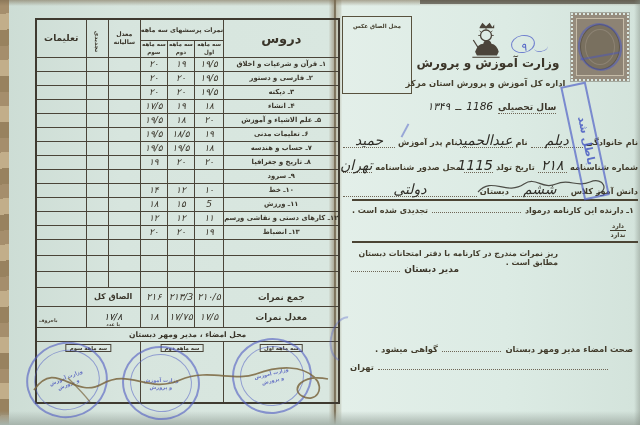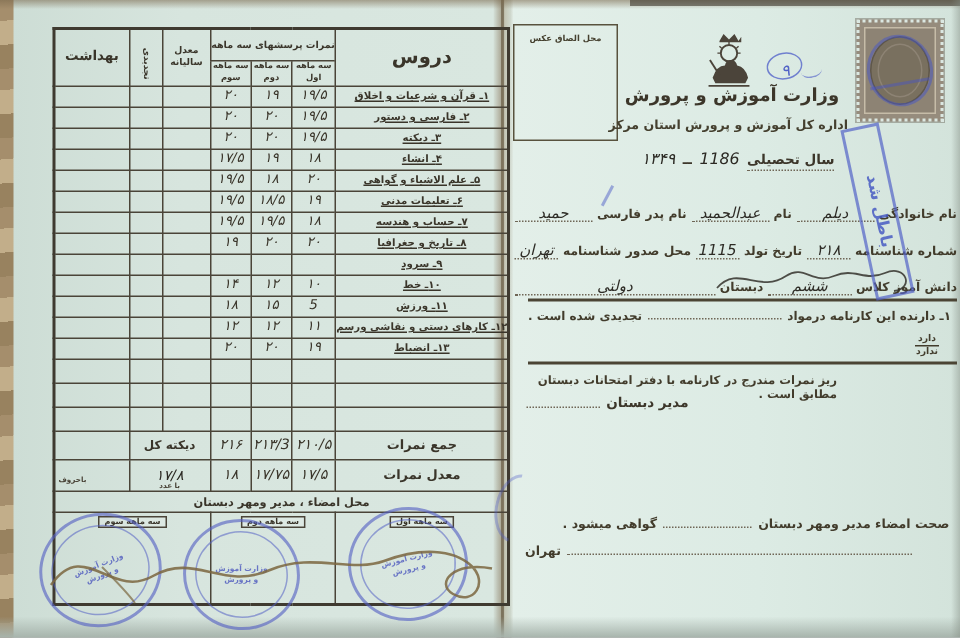--- a/index.html
+++ b/index.html
@@ -29,21 +29,21 @@
   table.score{position:absolute;left:35px;top:18px;border-collapse:collapse;table-layout:fixed;
     direction:rtl;border:2px solid #3f3a30;z-index:2;}
   table.score td{border:1px solid #4a4438;padding:0;color:#3a352a;vertical-align:middle;
     white-space:nowrap;overflow:hidden;text-align:center;}
   .h-subject{font-size:13px;font-weight:bold;letter-spacing:2px;}
   .h-quarters{font-size:6.4px;font-weight:bold;}
   .h-sub{font-size:5.6px;font-weight:bold;line-height:1.3;}
   .h-avg{font-size:6.2px;font-weight:bold;line-height:1.35;}
   .h-remarks{font-size:9px;font-weight:bold;letter-spacing:1px;}
   .vert{display:inline-block;transform:rotate(90deg);font-size:6px;font-weight:bold;}
-  td.subj{text-align:right;padding-right:4px;font-size:6.8px;font-weight:bold;text-decoration:underline;}
+  td.subj{text-align:right;padding-right:4px;font-size:6.8px;font-weight:bold;}
   .hw{font-style:italic;color:#2b2923;font-size:9px;}
   .hw-b{font-style:italic;color:#2b2923;font-size:9.5px;}
   .lbl-big{font-size:8.6px;font-weight:bold;}
   .overall-lbl{font-size:8px;font-weight:bold;}
   .tiny-lbl{font-size:4.8px;font-weight:bold;color:#4a4438;display:block;line-height:1;}
   .stack-cell{line-height:1;}
   .sign-lbl{font-size:7.6px;font-weight:bold;letter-spacing:1px;}
   .sig-tag{position:absolute;top:2px;left:50%;transform:translateX(-50%);
     font-size:5.4px;font-weight:bold;border:1px solid #4a4438;padding:0 3px;background:rgba(255,255,255,.15);white-space:nowrap;}
   td.sig-cell{position:relative;height:60px;}
@@ -85,21 +85,21 @@
   .department{position:absolute;left:388px;top:78px;width:195px;text-align:center;
     font-size:8.4px;font-weight:bold;color:#45402f;z-index:2;}
   .year-line{position:absolute;left:408px;top:100px;width:168px;display:flex;direction:rtl;
     justify-content:center;align-items:baseline;gap:5px;z-index:2;}
   .year-line .p{font-size:9px;font-weight:bold;color:#3c362a;border-bottom:1px dotted #6f6656;padding-bottom:1px;}
   .year-line .h{font-size:10.5px;}
 
   .fline{position:absolute;left:340px;width:298px;display:flex;direction:rtl;align-items:flex-end;z-index:2;}
   .fline .lbl{font-size:8.2px;font-weight:bold;color:#423c2c;white-space:nowrap;padding-bottom:1px;}
   .fline .seg{flex:1;border-bottom:1px dotted #6f6656;text-align:center;margin:0 3px;min-width:14px;}
-  .fline .seg .hw-v{font-style:italic;font-size:10px;color:#2e2c26;position:relative;top:2px;}
+  .fline .seg .hw-v{font-style:italic;font-size:14px;color:#2e2c26;position:relative;top:2px;}
   .fline .raised{position:relative;top:-4px;font-size:7.5px;}
   .rule{position:absolute;left:352px;width:286px;height:2px;background:#4b4434;z-index:2;}
   .note{position:absolute;left:352px;width:282px;display:flex;direction:rtl;align-items:flex-end;z-index:2;}
   .note .txt{font-size:8px;font-weight:bold;color:#423c2c;white-space:nowrap;}
   .dots{flex:1;border-bottom:1px dotted #6f6656;margin:0 4px 2px;}
   .frac{display:inline-flex;flex-direction:column;align-items:center;font-size:6.2px;font-weight:bold;
     color:#423c2c;line-height:1.25;margin-right:8px;}
   .frac .top{border-bottom:1px solid #423c2c;padding:0 2px;}
   .verify{position:absolute;left:345px;top:249px;width:213px;font-size:7.8px;font-weight:bold;
     color:#423c2c;text-align:right;z-index:2;}
@@ -136,21 +136,21 @@
         <tr style="height:21px">
       <td rowspan="2" class="h-subject">دروس</td>
       <td colspan="3" class="h-quarters">نمرات پرسشهای سه ماهه</td>
       <td rowspan="2" class="h-avg">
         <span>معدل</span><br>
         <span>سالیانه</span>
       </td>
       <td rowspan="2">
         <span class="vert">تجدیدی</span>
       </td>
-      <td rowspan="2" class="h-remarks">بهداشت</td>
+      <td rowspan="2" class="h-remarks">تعلیمات</td>
     </tr>
     <tr style="height:17px">
       <td class="h-sub"><span>سه ماهه</span><br><span>اول</span></td>
       <td class="h-sub"><span>سه ماهه</span><br><span>دوم</span></td>
       <td class="h-sub"><span>سه ماهه</span><br><span>سوم</span></td>
     </tr>
 
     <tr style="height:14px">
           <td class="subj">۱ـ قرآن و شرعیات و اخلاق</td>
           <td class="hw">۱۹/۵</td>
@@ -181,21 +181,21 @@
     <tr style="height:14px">
           <td class="subj">۴ـ انشاء</td>
           <td class="hw">۱۸</td>
           <td class="hw">۱۹</td>
           <td class="hw">۱۷/۵</td>
           <td></td>
           <td></td>
           <td></td>
         </tr>
     <tr style="height:14px">
-          <td class="subj">۵ـ علم الاشیاء و گواهی</td>
+          <td class="subj">۵ـ علم الاشیاء و آموزش</td>
           <td class="hw">۲۰</td>
           <td class="hw">۱۸</td>
           <td class="hw">۱۹/۵</td>
           <td></td>
           <td></td>
           <td></td>
         </tr>
     <tr style="height:14px">
           <td class="subj">۶ـ تعلیمات مدنی</td>
           <td class="hw">۱۹</td>
@@ -295,21 +295,21 @@
           <td></td>
           <td></td>
           <td></td>
         </tr>
 
     <tr style="height:19px">
       <td class="lbl-big">جمع نمرات</td>
       <td class="hw-b">۲۱۰/۵</td>
       <td class="hw-b">۲۱۳/3</td>
       <td class="hw-b">۲۱۶</td>
-      <td colspan="2" class="overall-lbl">دیکته کل</td>
+      <td colspan="2" class="overall-lbl">الصاق کل</td>
       <td></td>
     </tr>
     <tr style="height:19px">
       <td class="lbl-big">معدل نمرات</td>
       <td class="hw-b">۱۷/۵</td>
       <td class="hw-b">۱۷/۷۵</td>
       <td class="hw-b">۱۸</td>
       <td colspan="2" class="stack-cell">
         <span class="hw-b">۱۷/۸</span>
         <span class="tiny-lbl">با عدد</span>
@@ -400,21 +400,21 @@
   </div>
   <div class="cancel-stamp">باطل شد</div>
   <div class="stray"></div>
   <div class="blue-arc"></div>
 
   <div class="fline" style="top:128px">
     <span class="lbl">نام خانوادگی</span>
     <span class="seg"><span class="hw-v">دیلم</span></span>
     <span class="lbl">نام</span>
     <span class="seg"><span class="hw-v">عبدالحمید</span></span>
-    <span class="lbl">نام پدر فارسی</span>
+    <span class="lbl">نام پدر آموزش</span>
     <span class="seg"><span class="hw-v">حمید</span></span>
   </div>
 
   <div class="fline" style="top:153px">
     <span class="lbl">شماره شناسنامه</span>
     <span class="seg"><span class="hw-v">۲۱۸</span></span>
     <span class="lbl">تاریخ تولد</span>
     <span class="seg"><span class="hw-v">1115</span></span>
     <span class="lbl">محل صدور شناسنامه</span>
     <span class="seg"><span class="hw-v">تهران</span></span>

